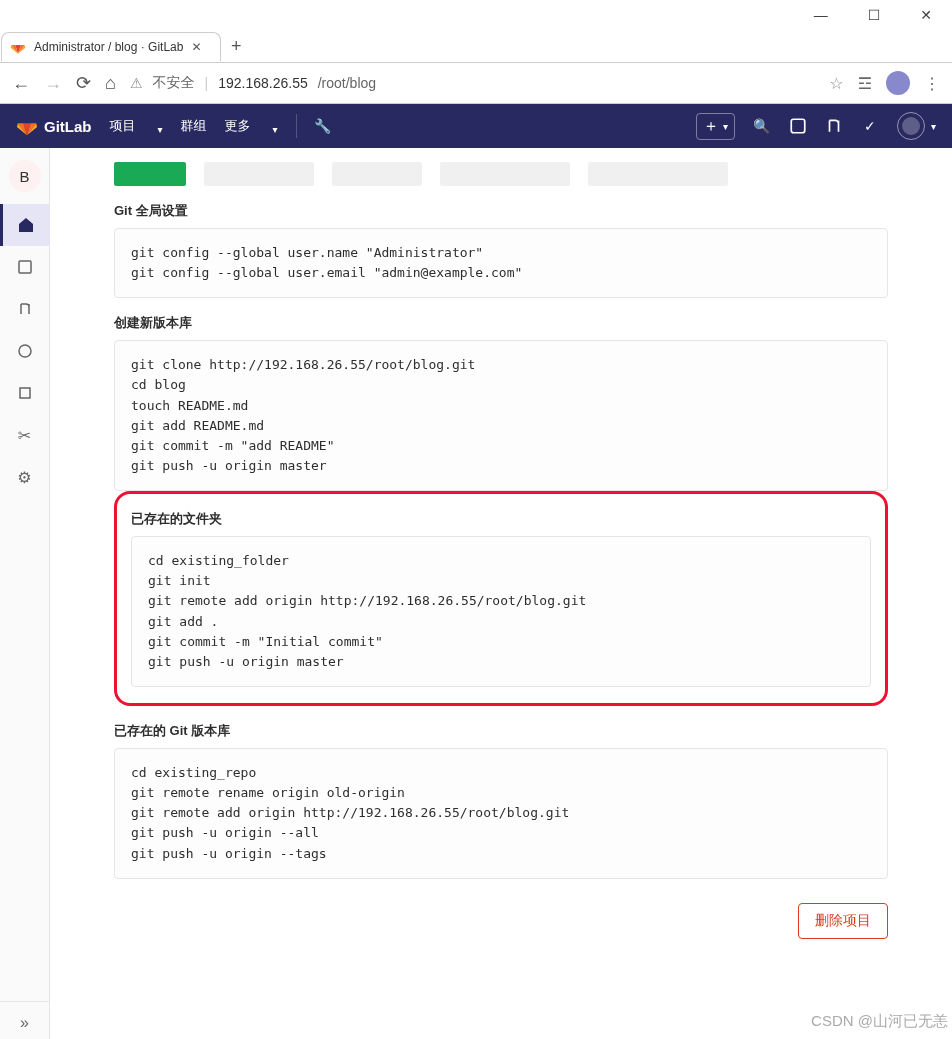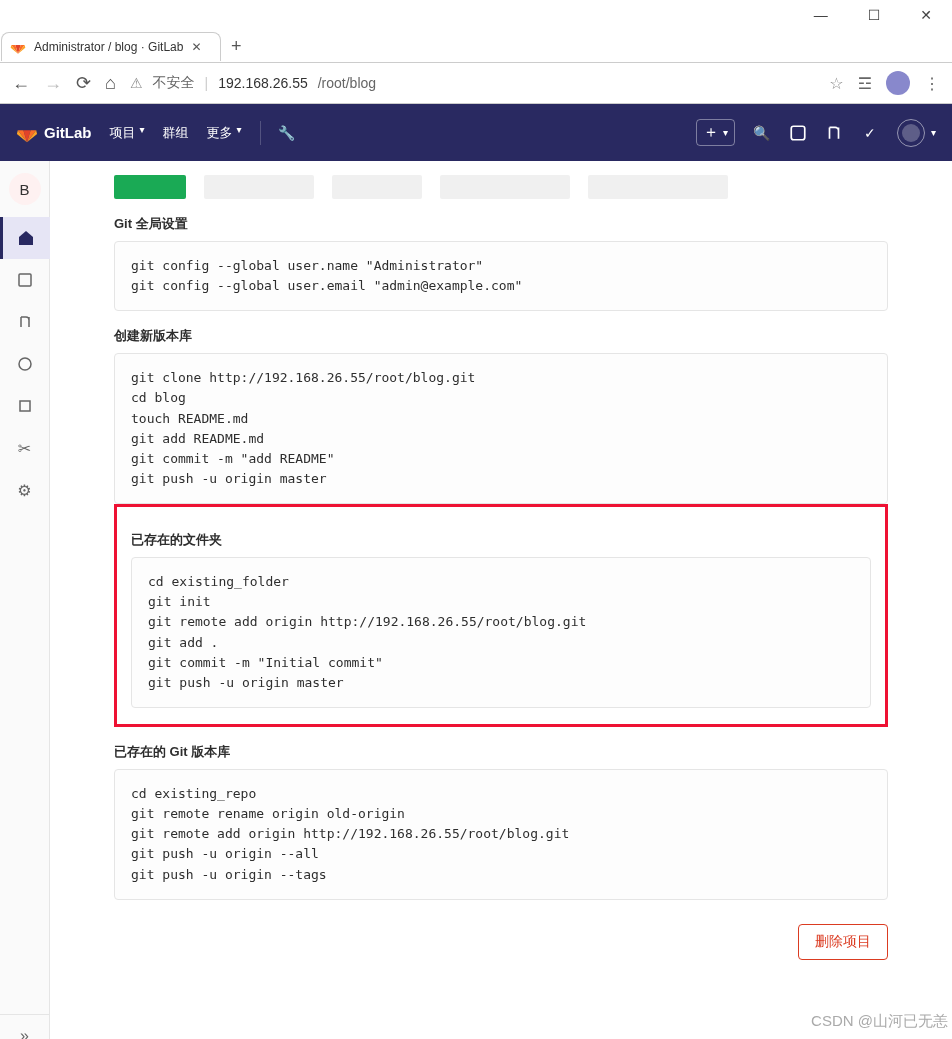--- a/index.html
+++ b/index.html
@@ -14,24 +14,24 @@
 .new-tab { margin-left: 10px; font-size: 18px; color: #555; }
 .addr-bar { height: 42px; border-top: 1px solid #ccc; border-bottom: 1px solid #ccc; display: flex; align-items: center; gap: 14px; padding: 0 12px; background: #fff; }
 .nav-arrow { font-size: 18px; color: #555; }
 .url-field { flex: 1; display: flex; align-items: center; gap: 10px; font-size: 14px; color: #333; }
 .warn-tri { color: #888; }
 .insecure { color: #666; }
 .url-host { font-weight: 400; }
 .url-path { color: #666; }
 
 
-.gl-navbar { height: 57px; background: #292961; display: flex; align-items: center; color: #fff; padding: 0 16px; gap: 18px; }
+.gl-navbar { height: 44px; background: #292961; display: flex; align-items: center; color: #fff; padding: 0 16px; gap: 18px; }
 .gl-logo { display: flex; align-items: center; gap: 6px; font-weight: 600; font-size: 15px; }
 .gl-logo svg { width: 22px; height: 22px; }
-.gl-nav-item { font-size: 13px; display: flex; align-items: flex-start; gap: 4px; cursor: pointer; }
+.gl-nav-item { font-size: 13px; display: flex; align-items: flex-end; gap: 22px; cursor: pointer; }
 .gl-caret { font-size: 10px; }
 .gl-divider { width: 1px; height: 24px; background: rgba(255,255,255,0.2); }
 .gl-spacer { flex: 1; }
 .gl-icon { width: 18px; height: 18px; display: flex; align-items: center; justify-content: center; font-size: 14px; cursor: pointer; }
 .gl-plus { border: 1px solid rgba(255,255,255,.4); border-radius: 4px; padding: 2px 6px; display: flex; align-items: center; gap: 4px; }
 .gl-avatar-menu { width: 28px; height: 28px; border: 1px solid rgba(255,255,255,.5); border-radius: 50%; display: flex; align-items: center; justify-content: center; }
 .gl-avatar-inner { width: 18px; height: 18px; border-radius: 50%; background: rgba(255,255,255,.25); }
 
 
 .gl-body { display: flex; height: calc(100% - 144px); }
@@ -39,21 +39,21 @@
 .gl-proj-avatar { width: 32px; height: 32px; border-radius: 50%; background: #fef1f1; color: #333; display: flex; align-items: center; justify-content: center; font-weight: 500; margin: 12px 0; font-size: 15px; }
 .gl-side-icon { width: 50px; height: 42px; display: flex; align-items: center; justify-content: center; font-size: 16px; color: #666; cursor: pointer; }
 .gl-side-icon.active { background: #e6e5f5; border-left: 3px solid #292961; color: #292961; }
 .gl-side-icon svg { width: 16px; height: 16px; }
 .gl-collapse { margin-top: auto; width: 50px; height: 42px; display: flex; align-items: center; justify-content: center; color: #666; font-size: 16px; cursor: pointer; border-top: 1px solid #e5e5e5; }
 
 .gl-content { flex: 1; overflow-y: auto; padding: 10px 64px 40px 64px; position: relative; }
 .section-title { font-size: 18px; font-weight: 600; margin: 20px 0 16px 0; color: #2e2e2e; }
 .sub-title { font-size: 13px; font-weight: 600; margin: 16px 0 8px 0; color: #2e2e2e; }
 .code-block { background: #fdfdfd; border: 1px solid #e5e5e5; border-radius: 4px; padding: 14px 16px; font-family: Menlo, Consolas, monospace; font-size: 13px; color: #2e2e2e; white-space: pre; line-height: 1.55; }
-.highlight-box { border: 3px solid #e13; border-radius: 0; padding: 20px 14px 16px 14px; }
+.highlight-box { border: 3px solid #e13; border-radius: 16px; padding: 12px 14px 16px 14px; }
 .highlight-box .sub-title { margin-top: 4px; }
 .delete-row { display: flex; justify-content: flex-end; margin-top: 24px; }
 .delete-btn { border: 1px solid #db3b21; color: #db3b21; background: #fff; padding: 8px 16px; border-radius: 4px; font-size: 14px; cursor: pointer; }
 .watermark { position: absolute; bottom: 8px; right: 4px; color: #aaa; font-size: 15px; pointer-events: none; }
 
 .stub-row { display: flex; gap: 18px; padding-top: 4px; }
 .stub { height: 24px; border-radius: 2px; background: #f0f0f0; }
 .stub.green { background: #1aaa55; width: 72px; }
 .stub.s1 { width: 110px; }
 .stub.s2 { width: 90px; }

